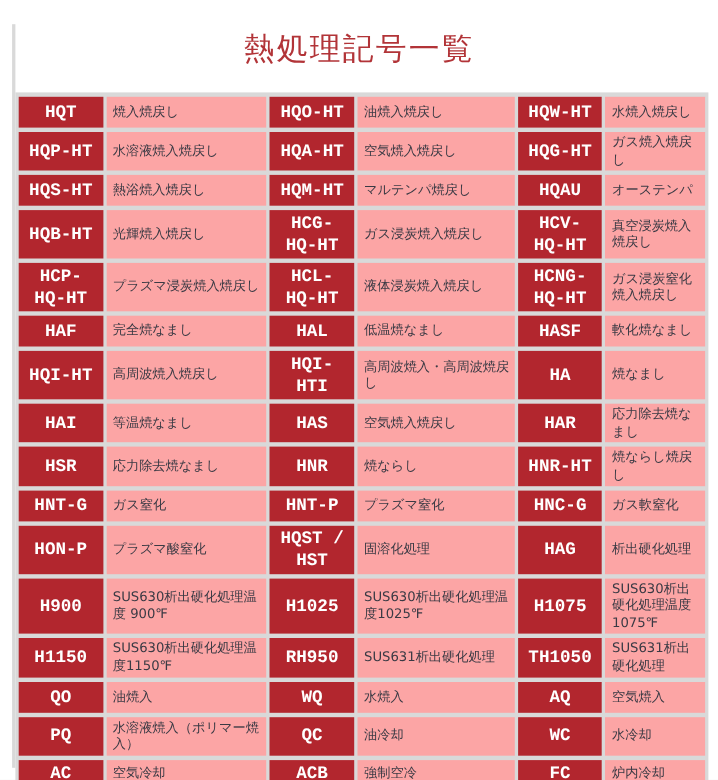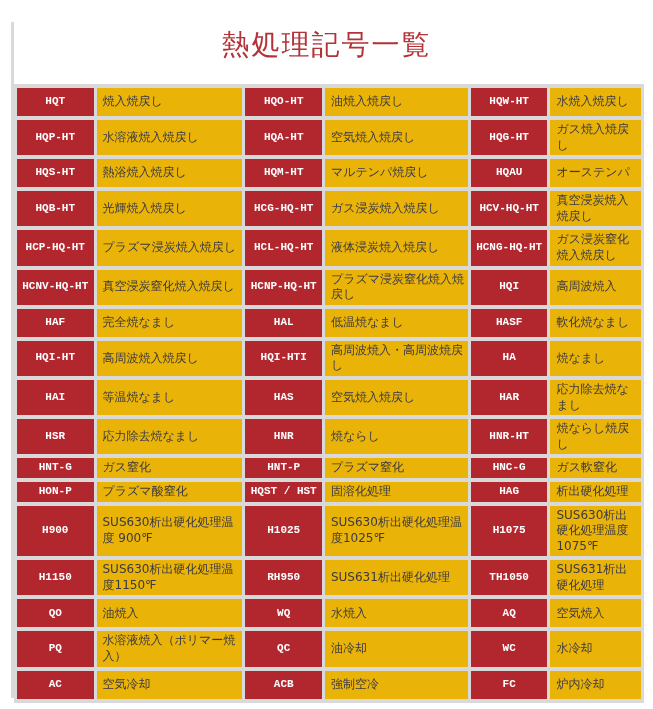--- a/index.html
+++ b/index.html
@@ -48,28 +48,28 @@
   col.c-desc3{width:90px;}
   td{
     vertical-align:middle;
     overflow:hidden;
   }
   td.code{
     background:var(--red);
     color:#ffffff;
     font-family:"Liberation Mono", monospace;
     font-weight:bold;
-    font-size:11px;
+    font-size:16px;
     text-align:center;
     line-height:1.25;
     padding:2px 5px;
     word-wrap:break-word;
   }
   td.desc{
-    background:#eab308;
+    background:#fca5a5;
     color:var(--text);
     font-size:12px;
     line-height:1.3;
     padding:2px 3px 2px 6px;
     word-wrap:break-word;
   }
   tr td{height:24px;}
   tr:nth-child(11) td,
   tr:nth-child(12) td,
   tr:nth-child(16) td,
@@ -126,28 +126,20 @@
       </tr>
       <tr>
         <td class="code">HCP-HQ-HT</td>
         <td class="desc">プラズマ浸炭焼入焼戻し</td>
         <td class="code">HCL-HQ-HT</td>
         <td class="desc">液体浸炭焼入焼戻し</td>
         <td class="code">HCNG-HQ-HT</td>
         <td class="desc">ガス浸炭窒化焼入焼戻し</td>
       </tr>
       <tr>
-        <td class="code">HCNV-HQ-HT</td>
-        <td class="desc">真空浸炭窒化焼入焼戻し</td>
-        <td class="code">HCNP-HQ-HT</td>
-        <td class="desc">プラズマ浸炭窒化焼入焼戻し</td>
-        <td class="code">HQI</td>
-        <td class="desc">高周波焼入</td>
-      </tr>
-      <tr>
         <td class="code">HAF</td>
         <td class="desc">完全焼なまし</td>
         <td class="code">HAL</td>
         <td class="desc">低温焼なまし</td>
         <td class="code">HASF</td>
         <td class="desc">軟化焼なまし</td>
       </tr>
       <tr>
         <td class="code">HQI-HT</td>
         <td class="desc">高周波焼入焼戻し</td>

